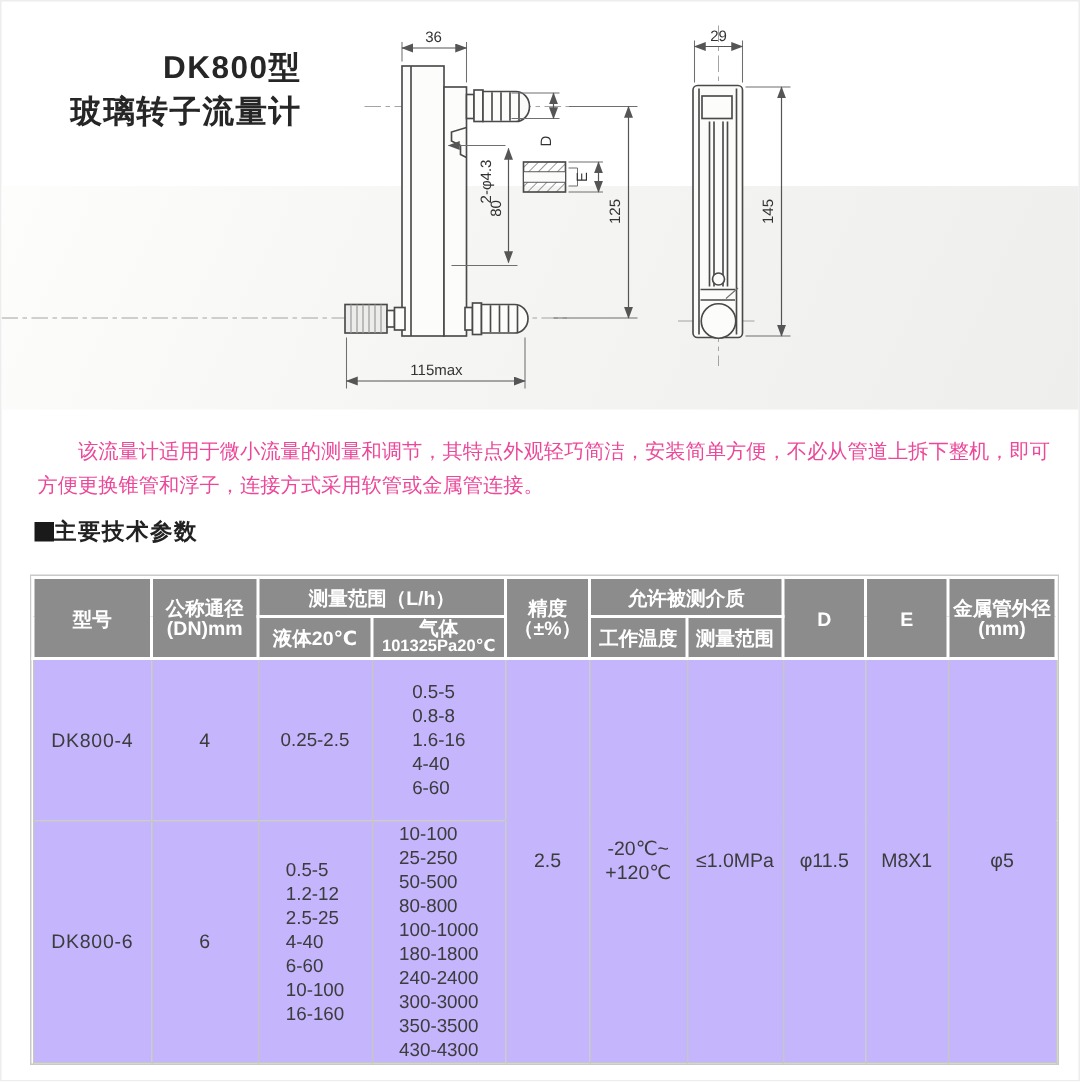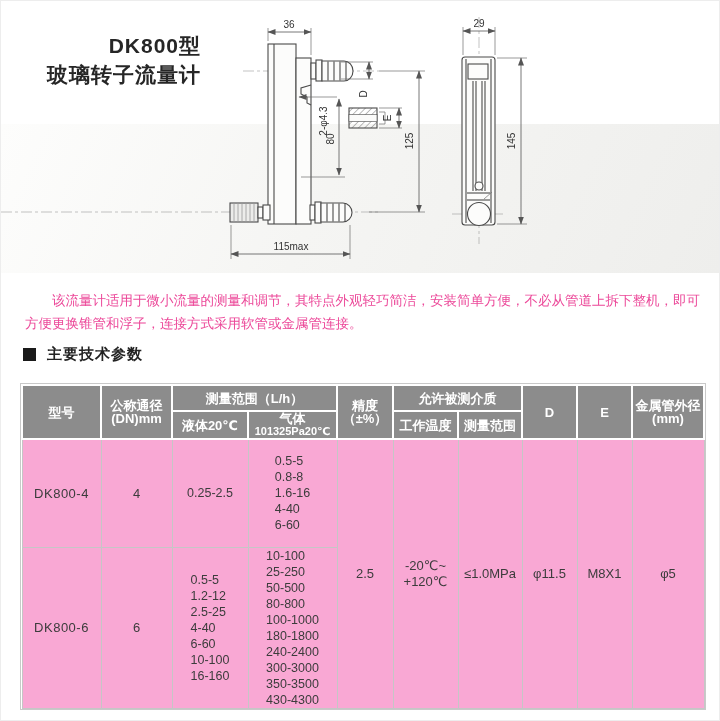--- a/index.html
+++ b/index.html
@@ -18,31 +18,31 @@
   .ol{fill:none;stroke:#4a4a4a;stroke-width:1.1;}
   .fl{fill:#fcfcfb;stroke:#4a4a4a;stroke-width:1.1;}
   .tl{stroke:#6f6f6f;stroke-width:0.7;fill:none;}
   .dim{stroke:#555;stroke-width:0.8;fill:none;
        marker-start:url(#arr);marker-end:url(#arr);}
   .cl{stroke:#9a9a9a;stroke-width:0.6;stroke-dasharray:11 3 3 3;fill:none;}
   .knurl{stroke:#9a9a9a;stroke-width:0.8;}
   .dt{font-size:10px;fill:#333;}
   .intro{position:absolute;left:20px;top:284px;width:682px;margin:4px;
     font-size:13.5px;line-height:23px;text-indent:2em;color:#ec4899;}
-  .section-header{position:absolute;left:22px;top:344px;display:flex;align-items:center;gap:11px;}
+  .section-header{position:absolute;left:22px;top:344px;display:flex;align-items:center;}
   .section-header .sq{width:13px;height:13px;background:var(--accent-square,#1a1a1a);}
   .section-header .st{font-size:15px;font-weight:bold;color:#222;letter-spacing:1px;}
   .table-wrap{position:absolute;left:19px;top:382px;width:684px;border:1px solid #c9c9c9;}
   table.params{border-collapse:collapse;width:100%;table-layout:fixed;}
   table.params th{
     background:var(--header-bg,#8c8c8c);color:#fff;font-size:13px;font-weight:bold;
     border:2px solid #fff;padding:0;text-align:center;vertical-align:middle;line-height:13px;}
   table.params th .sub{font-size:11px;font-weight:bold;text-align:center;}
   table.params td{
-    border:1px solid #c6c6c6;background:#f9a8d4;text-align:center;vertical-align:middle;
+    border:1px solid #c6c6c6;background:#c4b5fd;text-align:center;vertical-align:middle;
     font-size:13px;color:#3c3c3c;padding:0;}
   tr.hr{height:26px;} tr.r1{height:108px;} tr.r2{height:158px;}
   .model{font-size:14px;letter-spacing:0.5px;}
   .rl{display:inline-block;text-align:left;font-size:12.5px;line-height:16px;}
   .two-line{line-height:16px;}
 </style>
 </head>
 <body>
 
 <div class="page">

